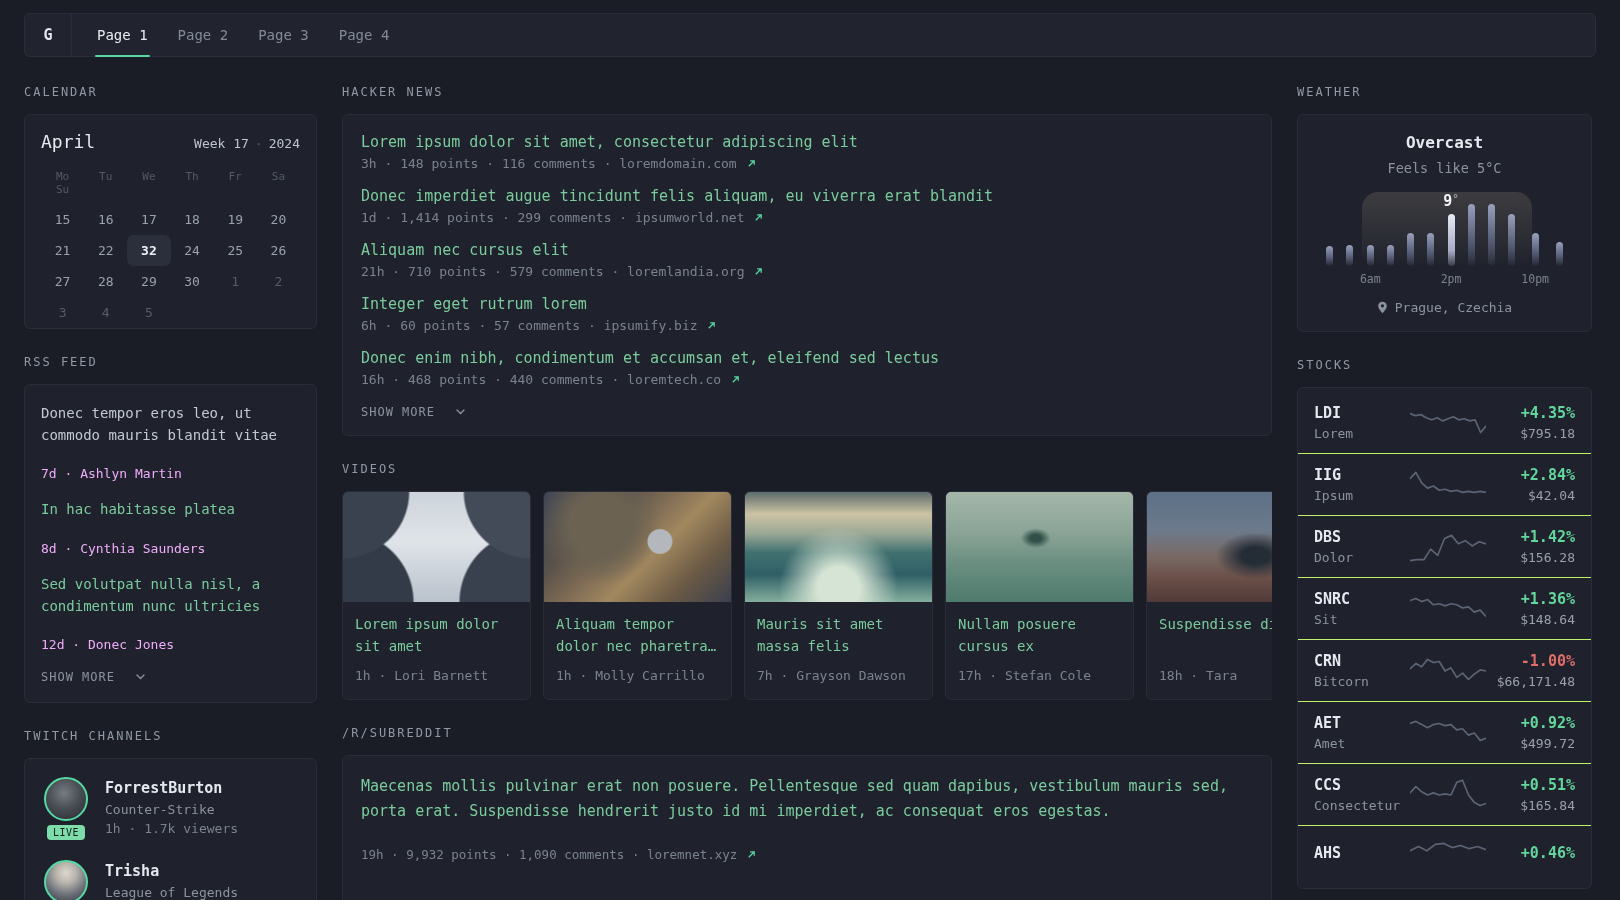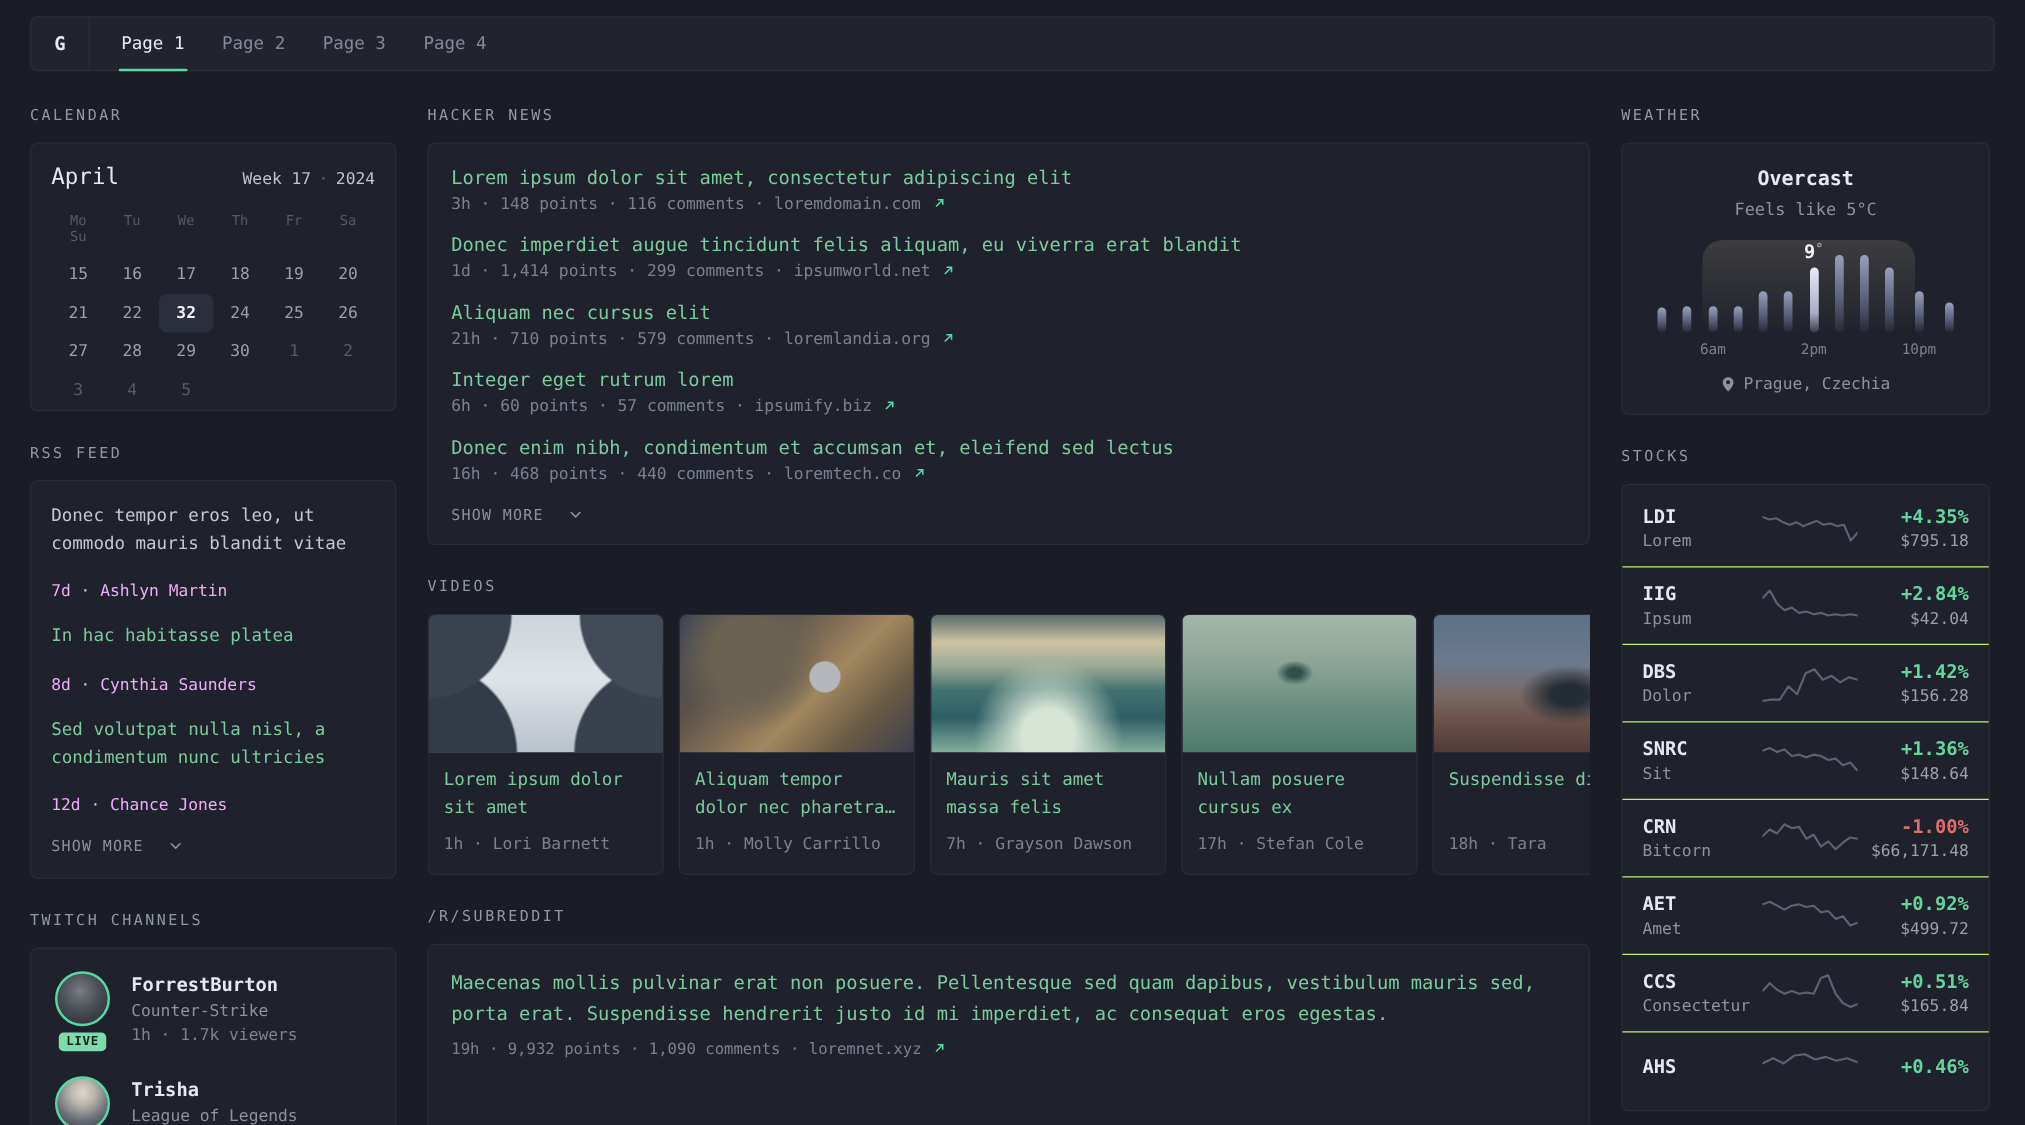--- a/index.html
+++ b/index.html
@@ -59,21 +59,21 @@
   
   .tw-card{padding:18px 16px 16px}
   .tw-row{display:flex;gap:14px;margin-bottom:20px;cursor:pointer}
   .tw-row:last-child{margin-bottom:0}
   .tw-ava-wrap{width:50px;flex:none;text-align:center}
   .tw-ava{width:44px;height:44px;border-radius:50%;border:2px solid var(--accent);margin:0 auto}
   .tw-row.offline .tw-ava{border-color:#3c4350}
   .ava-0{background:radial-gradient(circle at 45% 35%,#777c84 0%,#4a4e55 45%,#26292f 100%)}
   .ava-1{background:radial-gradient(circle at 50% 28%,#ddd9d1 0%,#b9b5ac 28%,#6f747c 60%,#2f343c 100%)}
   .ava-2{background:radial-gradient(circle at 50% 38%,#cdb79b 0%,#a08b74 45%,#564b42 100%)}
-  .tw-badge{display:inline-block;margin-top:-9px;position:relative;background:#7edcab;color:#15231b;font-size:10px;font-weight:bold;padding:2px 6px;border-radius:4px;letter-spacing:.5px}
+  .tw-badge{display:inline-block;margin-top:-9px;position:relative;background:#7edcab;color:#15231b;font-size:10px;font-weight:normal;padding:2px 6px;border-radius:4px;letter-spacing:.5px}
   .tw-name{font-size:15px;font-weight:bold;color:var(--text);padding-top:2px}
   .tw-row.offline .tw-name{color:#aeb5c0}
   .tw-game{margin-top:5px;font-size:13px;color:#8b93a0}
   .tw-meta{margin-top:4px;font-size:13px;color:#7a8290}
   
   .hn-card{padding:18px 18px 16px}
   .hn-item{margin-bottom:16px}
   .hn-title{font-size:15px;color:var(--link);cursor:pointer;display:block}
   .hn-meta{margin-top:5px;font-size:13px;color:#7a8290}
   .hn-domain{color:#7a8290;cursor:pointer}
@@ -84,21 +84,21 @@
   .thumb-0{background:radial-gradient(circle at 0% 0%,#3a424f 0 30%,transparent 31%),radial-gradient(circle at 100% 0%,#434b59 0 30%,transparent 31%),radial-gradient(circle at 0% 100%,#333b48 0 32%,transparent 33%),radial-gradient(circle at 100% 100%,#39414e 0 32%,transparent 33%),linear-gradient(180deg,#ccd3da 0%,#dfe4e9 45%,#b9c1cb 100%)}
   .thumb-1{background:radial-gradient(circle at 62% 45%,#b4b8bc 0 9%,transparent 10%),radial-gradient(circle at 30% 30%,#6b6252 0 20%,transparent 40%),linear-gradient(135deg,#3e4556 0%,#5a524a 28%,#8a7458 48%,#a2885f 58%,#6b5a44 78%,#3a3f4e 100%)}
   .thumb-2{background:radial-gradient(ellipse at 50% 88%,#d5e4d4 0 16%,transparent 45%),linear-gradient(180deg,#5b6b6b 0%,#cdc3a4 20%,#9aa795 38%,#41716f 55%,#2f5f66 75%,#84ae9c 100%)}
   .thumb-3{background:radial-gradient(ellipse at 48% 42%,#32504a 0 4%,transparent 11%),linear-gradient(180deg,#a4b7a9 0%,#8aa396 38%,#6d9183 62%,#4e7a6c 100%)}
   .thumb-4{background:radial-gradient(ellipse at 58% 58%,#242c35 0 9%,transparent 26%),linear-gradient(180deg,#5d7086 0%,#6c7a8c 35%,#7a6a66 58%,#6b4f48 78%,#503a38 100%)}
   .vid-title{margin:12px 12px 0;height:44px;overflow:hidden;font-size:14px;line-height:1.55;color:var(--link)}
   .vid-meta{margin:10px 12px 16px;font-size:13px;color:#7a8290}
   
   .red-card{padding:18px;min-height:150px}
   .red-title{font-size:15px;line-height:1.65;color:var(--link);cursor:pointer;display:block}
-  .red-meta{margin-top:7px;font-size:12.5px;color:#7a8290}
+  .red-meta{margin-top:23px;font-size:12.5px;color:#7a8290}
   
   .wx-card{padding:18px 16px 16px;text-align:center}
   .wx-cond{font-size:16px;font-weight:bold;color:#e6eaf0}
   .wx-feels{margin-top:8px;font-size:13.5px;color:#8b93a0}
   .wx-chart{position:relative;height:94px;margin:16px 6px 0}
   .wx-day{position:absolute;left:17%;width:68%;top:0;bottom:20px;border-radius:16px;background:linear-gradient(180deg,rgba(213,197,166,.16),rgba(213,197,166,.04) 80%,rgba(213,197,166,0))}
   .wx-bars{position:absolute;inset:0;display:flex}
   .wx-col{flex:1;display:flex;flex-direction:column;justify-content:flex-end;align-items:center;position:relative}
   .wx-bar{width:7px;border-radius:4px;background:linear-gradient(180deg,#98a0bc 0%,#555c75 60%,rgba(70,75,95,.12) 100%)}
   .wx-bar.current{background:linear-gradient(180deg,#e8ebf5 0%,#a7adc6 70%,rgba(150,155,180,.2) 100%)}
@@ -189,21 +189,21 @@
         <div class="rss-item">
           <span class="rss-title">Donec tempor eros leo, ut commodo mauris blandit vitae</span>
           <div class="rss-meta">7d · Ashlyn Martin</div>
         </div>
         <div class="rss-item">
           <span class="rss-title accent">In hac habitasse platea</span>
           <div class="rss-meta">8d · Cynthia Saunders</div>
         </div>
         <div class="rss-item">
           <span class="rss-title accent">Sed volutpat nulla nisl, a condimentum nunc ultricies</span>
-          <div class="rss-meta">12d · Chance Jones</div>
+          <div class="rss-meta">12d · Donec Jones</div>
         </div>
         <div class="show-more">
           <span>SHOW MORE</span>
           <svg class="chev" width="9" height="6" viewBox="0 0 9 6">
               <path d="M1 1 L4.5 4.5 L8 1" stroke="#8b93a0" stroke-width="1.3" fill="none" stroke-linecap="round"></path>
             </svg>
         </div>
       </div>
     </section>
 

